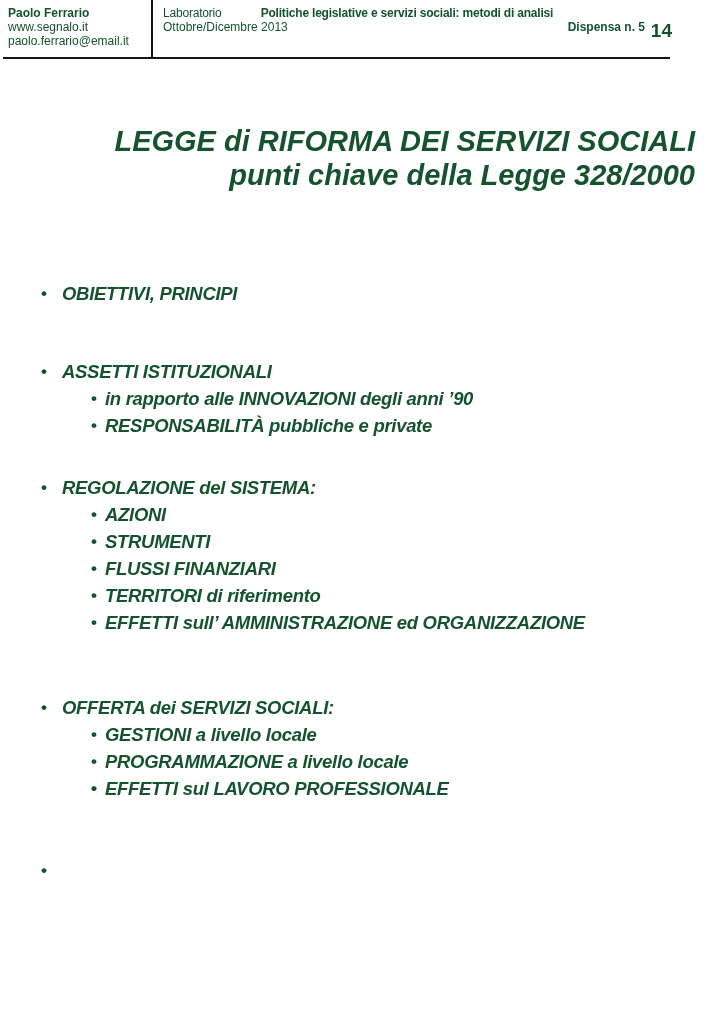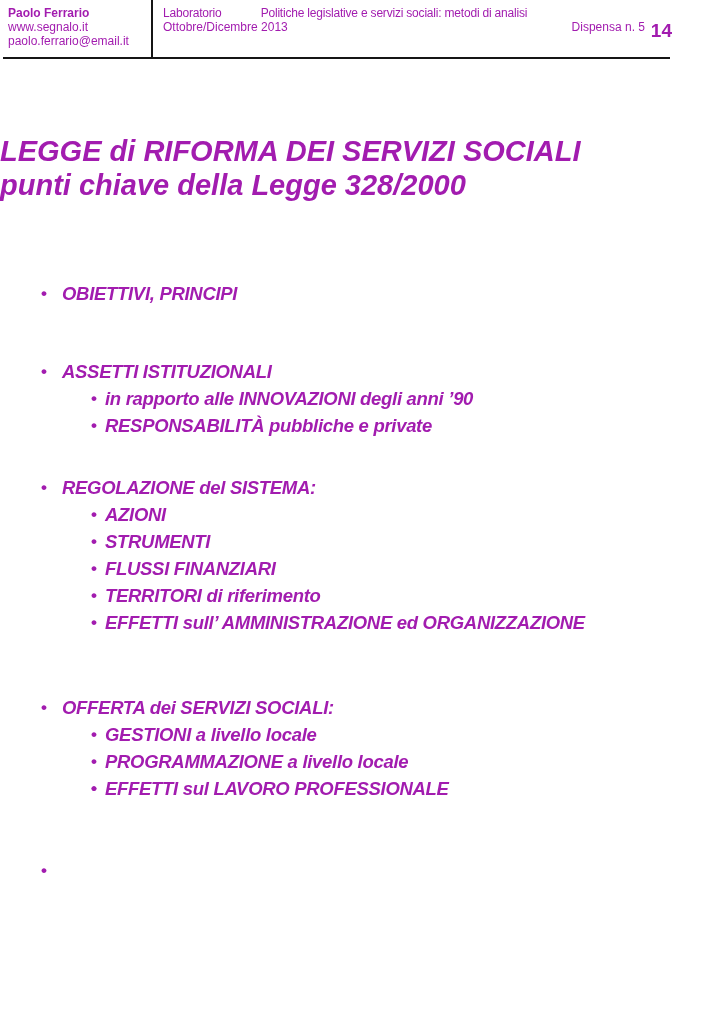--- a/index.html
+++ b/index.html
@@ -1,21 +1,21 @@
 <!DOCTYPE html>
 <html lang="it"><head>
 <meta charset="utf-8">
 <style>
   html, body { margin: 0; padding: 0; background: #ffffff; }
   .page {
     position: relative;
     width: 709px;
     height: 1024px;
     background: #ffffff;
-    color: #a21caf;
+    color: #14532d;
     font-family: "Liberation Sans", "DejaVu Sans", sans-serif;
     overflow: hidden;
   }
 
   
   .header { position: absolute; top: 0; left: 0; width: 709px; height: 60px; }
   .header-left {
     position: absolute; left: 8px; top: 6px;
     font-size: 12px; line-height: 14px; white-space: nowrap;
   }
@@ -24,35 +24,35 @@
     position: absolute; left: 151px; top: 0;
     width: 2px; height: 57px; background: #151515;
   }
   .header-right {
     position: absolute; left: 163px; top: 6px; width: 482px;
     font-size: 12px; line-height: 14px;
   }
   .course-line1 { font-weight: bold; white-space: nowrap; letter-spacing: -0.2px; }
   .course-line2 { white-space: nowrap; letter-spacing: -0.2px; }
   .course-line3 { display: flex; justify-content: space-between; }
-  .bold { font-weight: normal; padding-left: 36px; }
+  .bold { font-weight: bold; padding-left: 36px; }
   .page-number {
     position: absolute; top: 20px; right: 37px;
     font-size: 19px; font-weight: bold; line-height: 22px;
   }
   .header-rule {
     position: absolute; top: 57px; left: 3px;
     width: 667px; height: 2px; background: #151515;
   }
 
   
   .title {
-    position: absolute; top: 134px; left: 0; width: 695px;
+    position: absolute; top: 124px; left: 0; width: 695px;
     margin: 0; padding: 0 6px 0 0;
-    text-align: left;
+    text-align: right;
     font-size: 29px; line-height: 34px;
     font-weight: bold; font-style: italic;
   }
   .title-line { display: block; }
 
   
   .bullets {
     position: absolute; top: 280px; left: 0; width: 709px;
     font-size: 18.5px; line-height: 27px;
     font-weight: bold; font-style: italic;

